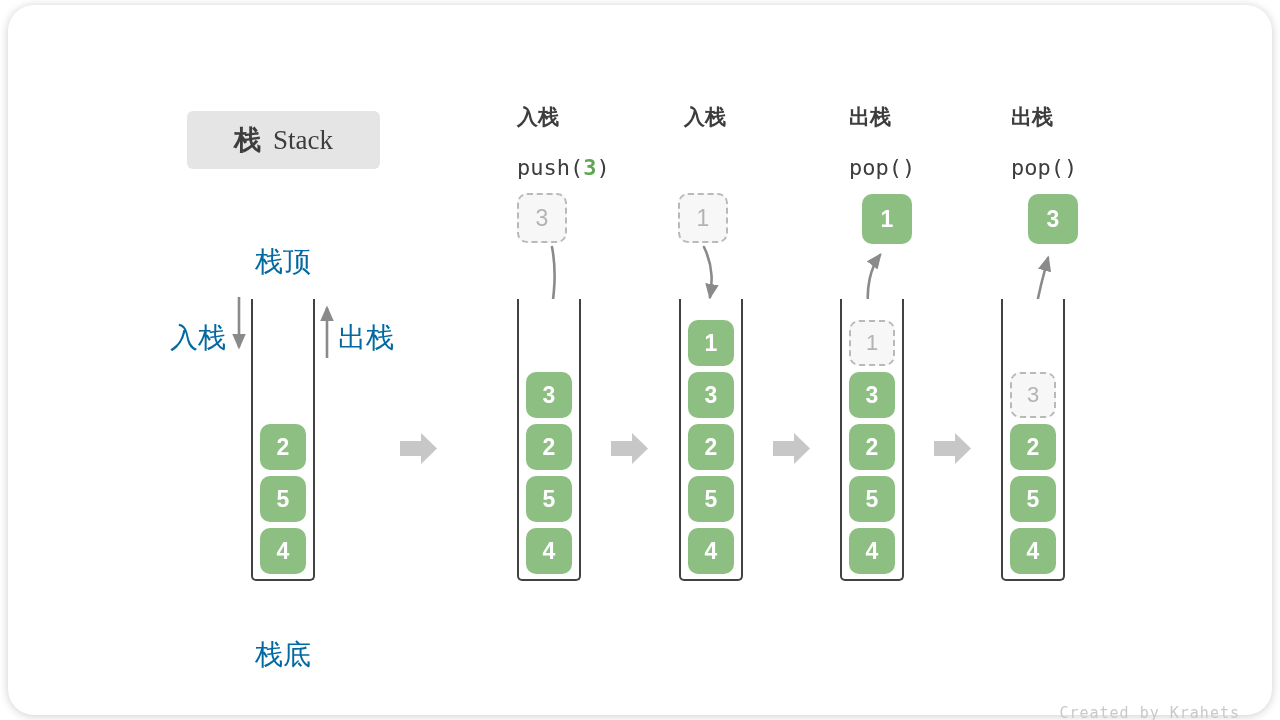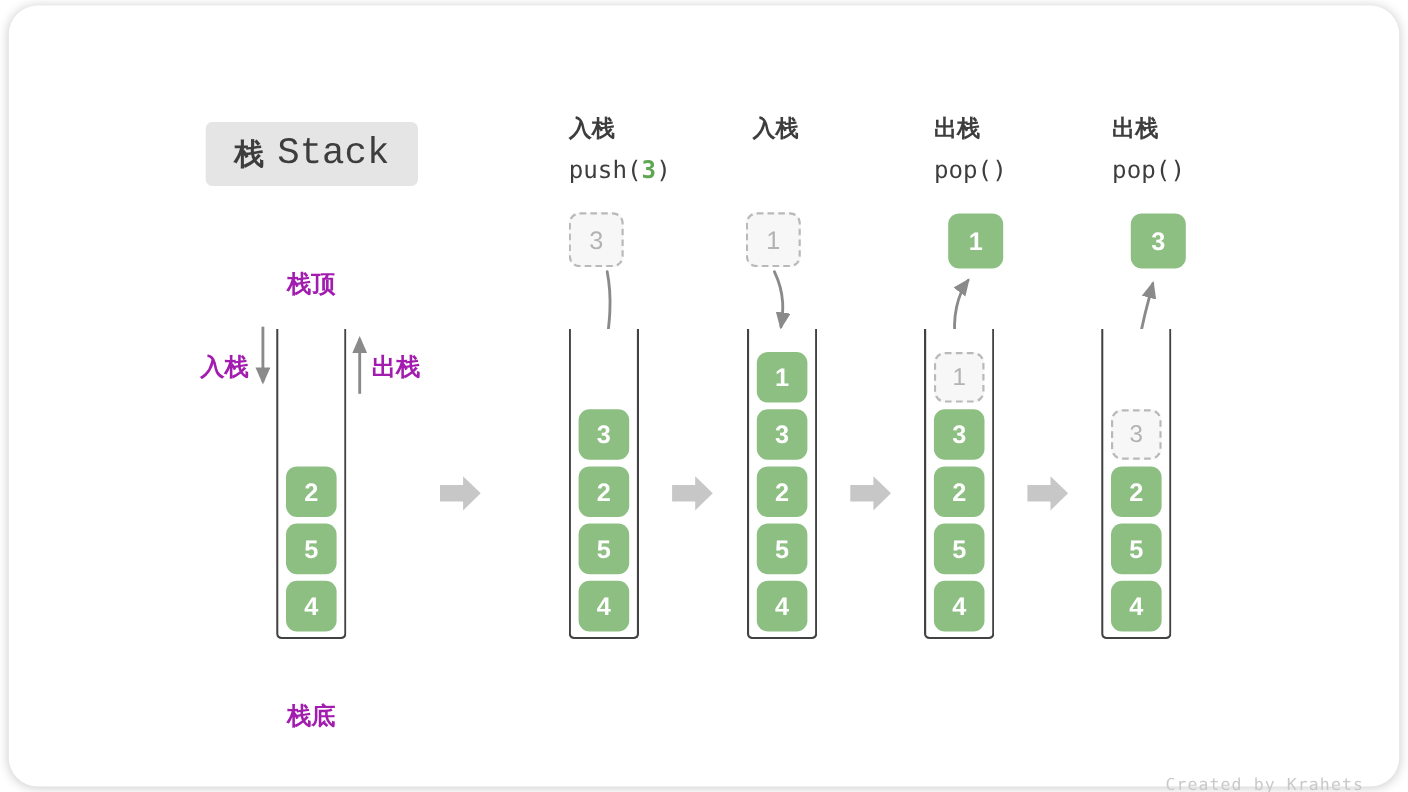--- a/index.html
+++ b/index.html
@@ -5,27 +5,27 @@
   html,body{margin:0;padding:0;width:1280px;height:720px;background:#ffffff;overflow:hidden;
     font-family:"Liberation Sans",sans-serif;}
   .card{position:absolute;left:8px;top:5px;width:1264px;height:710px;background:#ffffff;
     border-radius:26px;box-shadow:0 1px 10px rgba(0,0,0,0.20);}
   .layer{position:absolute;left:0;top:0;width:1280px;height:720px;}
   svg.overlay{position:absolute;left:0;top:0;pointer-events:none;}
 
   .title-box{position:absolute;left:187px;top:111px;width:193px;height:58px;background:#e5e5e5;
     border-radius:6px;display:flex;align-items:center;justify-content:center;color:#3d3d3d;}
   .title-zh{font-size:27px;font-weight:bold;margin-right:12px;}
-  .title-en{font-size:34px;font-family:Liberation Mono, monospace;color:#3d3d3d;}
+  .title-en{font-size:27px;font-family:Liberation Serif, serif;color:#3d3d3d;}
 
-  .zh-label{position:absolute;font-size:22px;font-weight:bold;color:#a21caf;white-space:nowrap;}
+  .zh-label{position:absolute;font-size:28px;font-weight:normal;color:#0369a1;white-space:nowrap;}
 
   .col-header{position:absolute;width:170px;top:103px;}
   .col-header .zh{font-size:21px;font-weight:bold;color:#3d3d3d;}
-  .col-header .code{margin-top:12px;font-size:22px;color:#3d3d3d;
+  .col-header .code{margin-top:24px;font-size:22px;color:#3d3d3d;
     font-family:"DejaVu Sans Mono",monospace;}
   .col-header .arg{color:#5ea651;font-weight:bold;}
 
   .stack-container{position:absolute;top:299px;width:64px;height:282px;box-sizing:border-box;
     border-left:2px solid #424242;border-right:2px solid #424242;border-bottom:2px solid #424242;
     border-radius:0 0 5px 5px;background:#ffffff;}
 
   .cell{position:absolute;width:46px;height:46px;box-sizing:border-box;border-radius:10px;
     background:#8cbf81;color:#ffffff;font-size:23px;font-weight:bold;
     display:flex;align-items:center;justify-content:center;}

